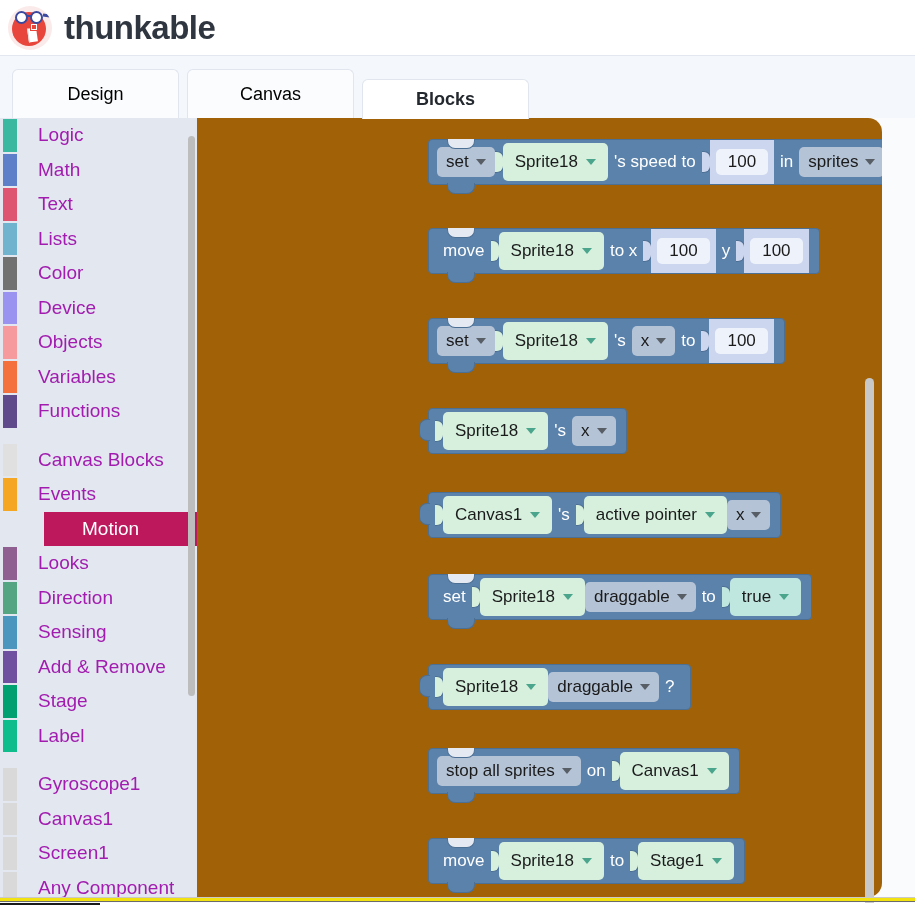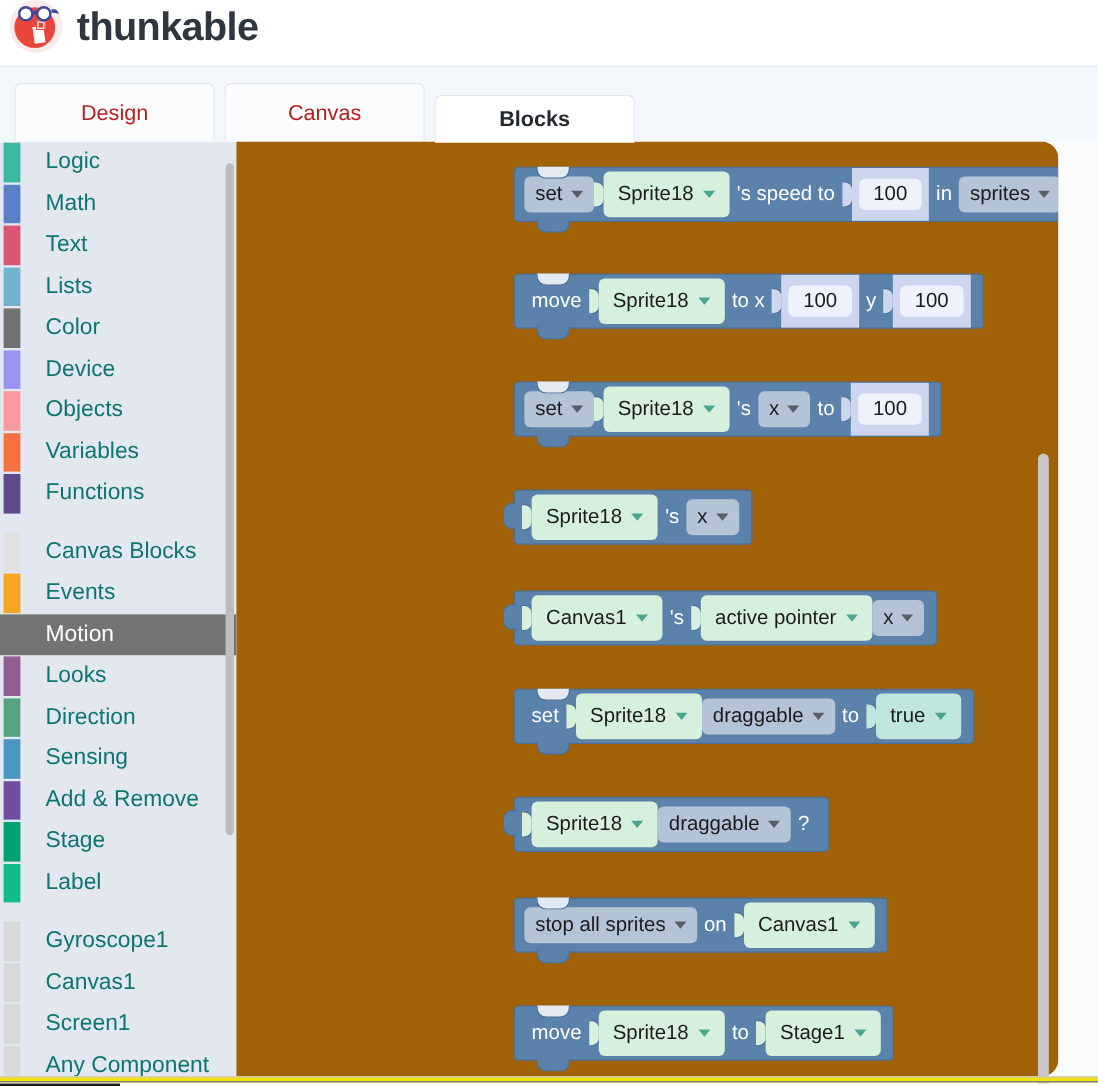--- a/index.html
+++ b/index.html
@@ -9,21 +9,21 @@
     overflow: hidden;
     font-family: "Liberation Sans", sans-serif;
     background: #ffffff;
   }
 
   
   .app-header {
     position: absolute; left: 0; top: 0;
     width: 915px; height: 55px;
     background: #ffffff;
-    display: flex; align-items: flex-start;
+    display: flex; align-items: center;
   }
   .logo-wrap { margin-left: 8px; display: flex; align-items: center; }
   .logo-mark {
     width: 44px; height: 44px; border-radius: 50%;
     background: #fbeaea; position: relative; overflow: hidden;
   }
   .logo-mark .head {
     position: absolute; left: 4px; top: 6px;
     width: 34px; height: 34px; border-radius: 50%;
     background: #e8453c;
@@ -83,21 +83,21 @@
     display: flex; align-items: flex-end; height: 54px;
   }
   .tab {
     width: 167px; height: 50px;
     display: flex; align-items: center; justify-content: center;
     font-size: 18px;
     border: 1px solid #e0e5ee;
     border-bottom: none;
     border-radius: 6px 6px 0 0;
     background: #fbfcfe;
-    color: #b91c1c;
+    color: #000000;
     cursor: pointer;
     margin-right: 8px;
     position: relative;
   }
   .tab.active {
     background: #ffffff;
     color: #24292f;
     font-weight: bold;
     height: 40px;
     border-color: #e0e5ee;
@@ -125,24 +125,24 @@
     display: flex; align-items: center;
     cursor: pointer;
   }
   .cat .swatch {
     position: absolute; left: 3px; top: 1px;
     width: 14px; height: 32.5px;
   }
   .cat .label {
     margin-left: 38px;
     font-size: 19px;
-    color: #0f766e;
+    color: #a21caf;
     white-space: nowrap;
   }
-  .cat.selected { background: #737373; }
+  .cat.selected { background: #be185d; margin-left: 44px; }
   .cat.selected .label { color: #ffffff; }
   .cat.selected .swatch { opacity: 0; }
   .cat-gap { height: 14px; }
 
   
   .tb-scroll {
     position: absolute; left: 188px; top: 18px;
     width: 7px; height: 560px;
     background: #bdbdbd; border-radius: 4px;
   }

